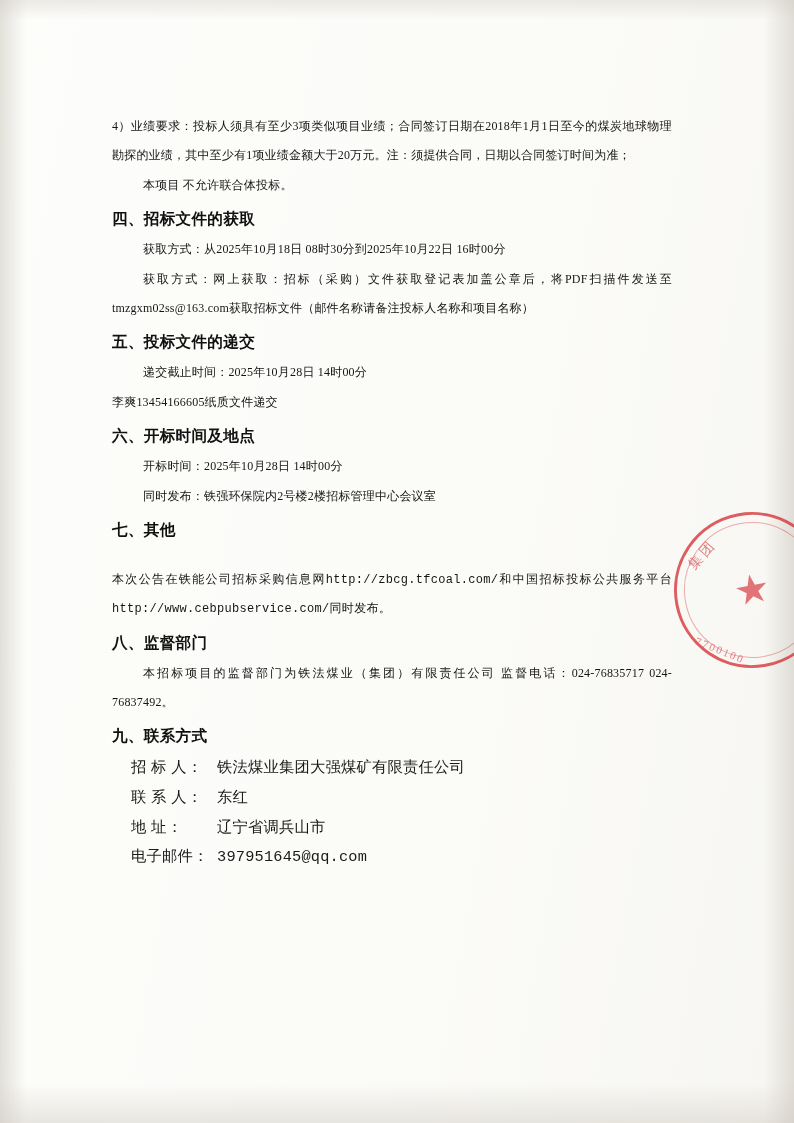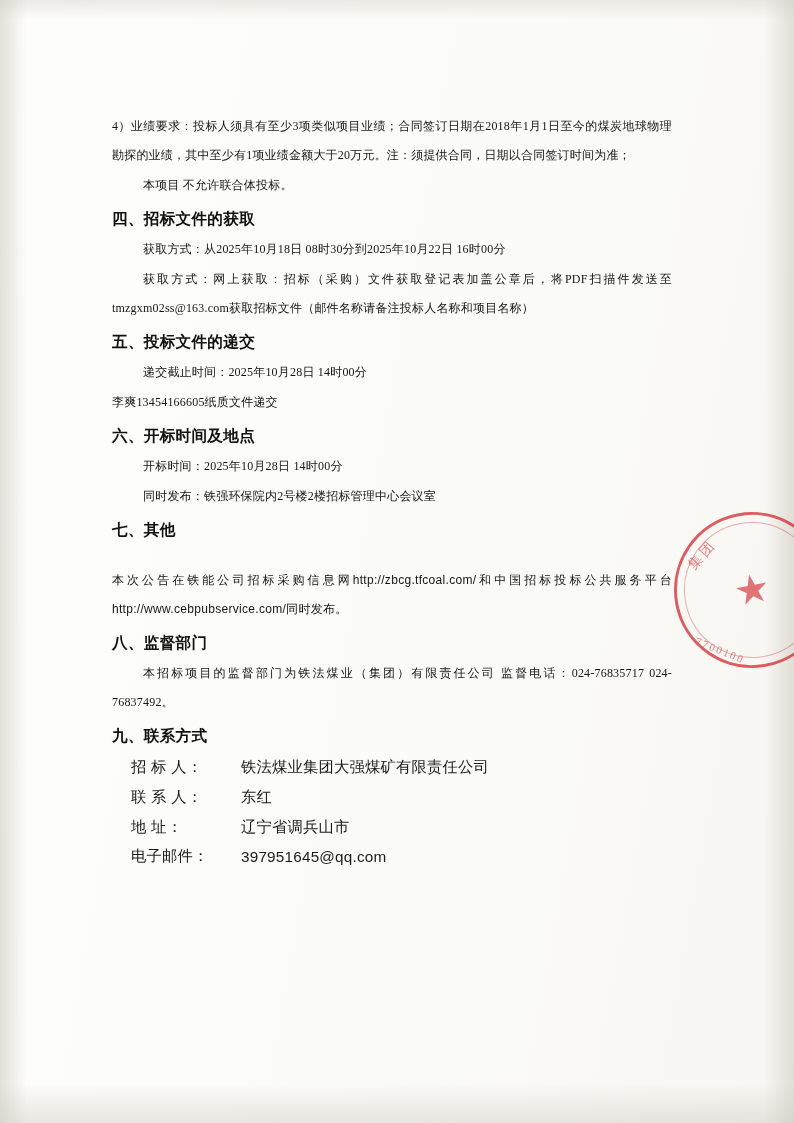--- a/index.html
+++ b/index.html
@@ -76,32 +76,31 @@
   }
   .heading {
     font-size: 15.6px;
     line-height: 30px;
     font-weight: bold;
     margin: 4px 0 1px 0;
     letter-spacing: 0.3px;
     color: #111;
   }
   .mono-ish {
-    font-family: Liberation Sans, sans-serif;
+    font-family: Liberation Mono, monospace;
     letter-spacing: 0.3px;
   }
   .gap-lg { height: 20px; }
 
   .contact-row {
     font-size: 15.3px;
     line-height: 30px;
     display: flex;
     text-indent: 0;
     padding-left: 19px;
-    gap: 24px;
   }
   .contact-label {
     width: 86px;
     flex: 0 0 86px;
     letter-spacing: 0.5px;
     white-space: nowrap;
   }
   .contact-label.wide {
     letter-spacing: 0.2px;
     font-family: Liberation Mono, monospace;

